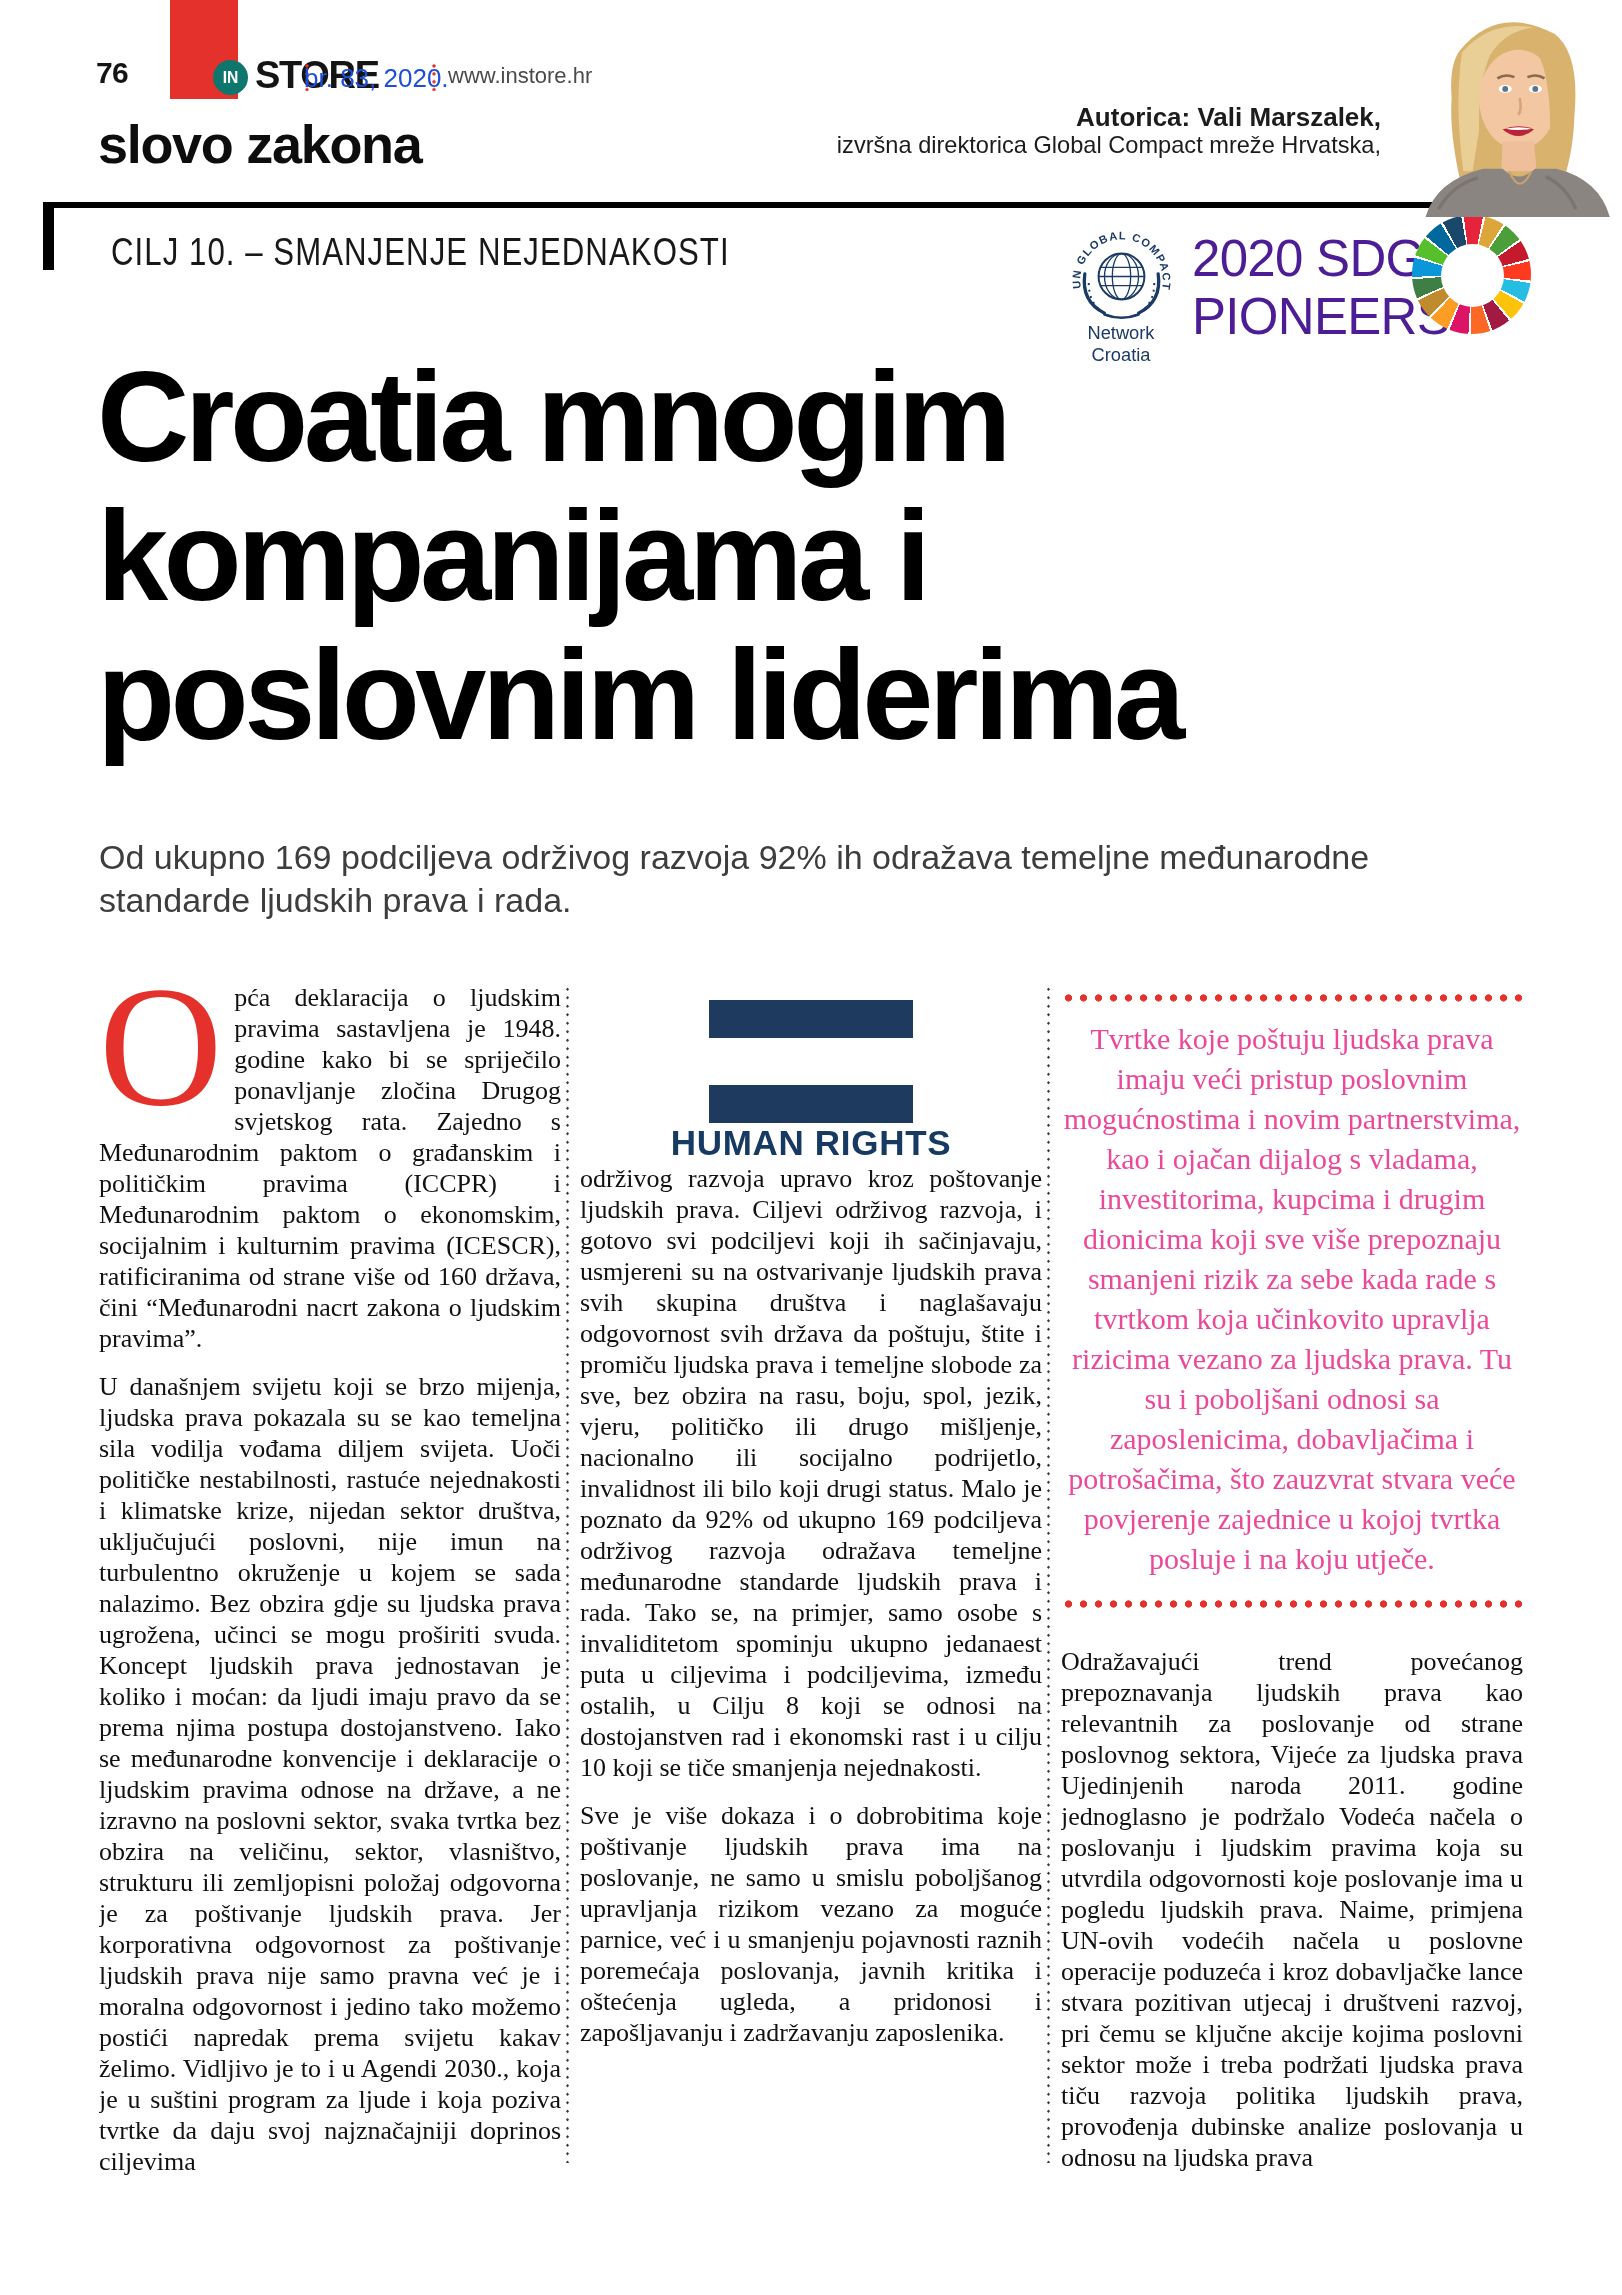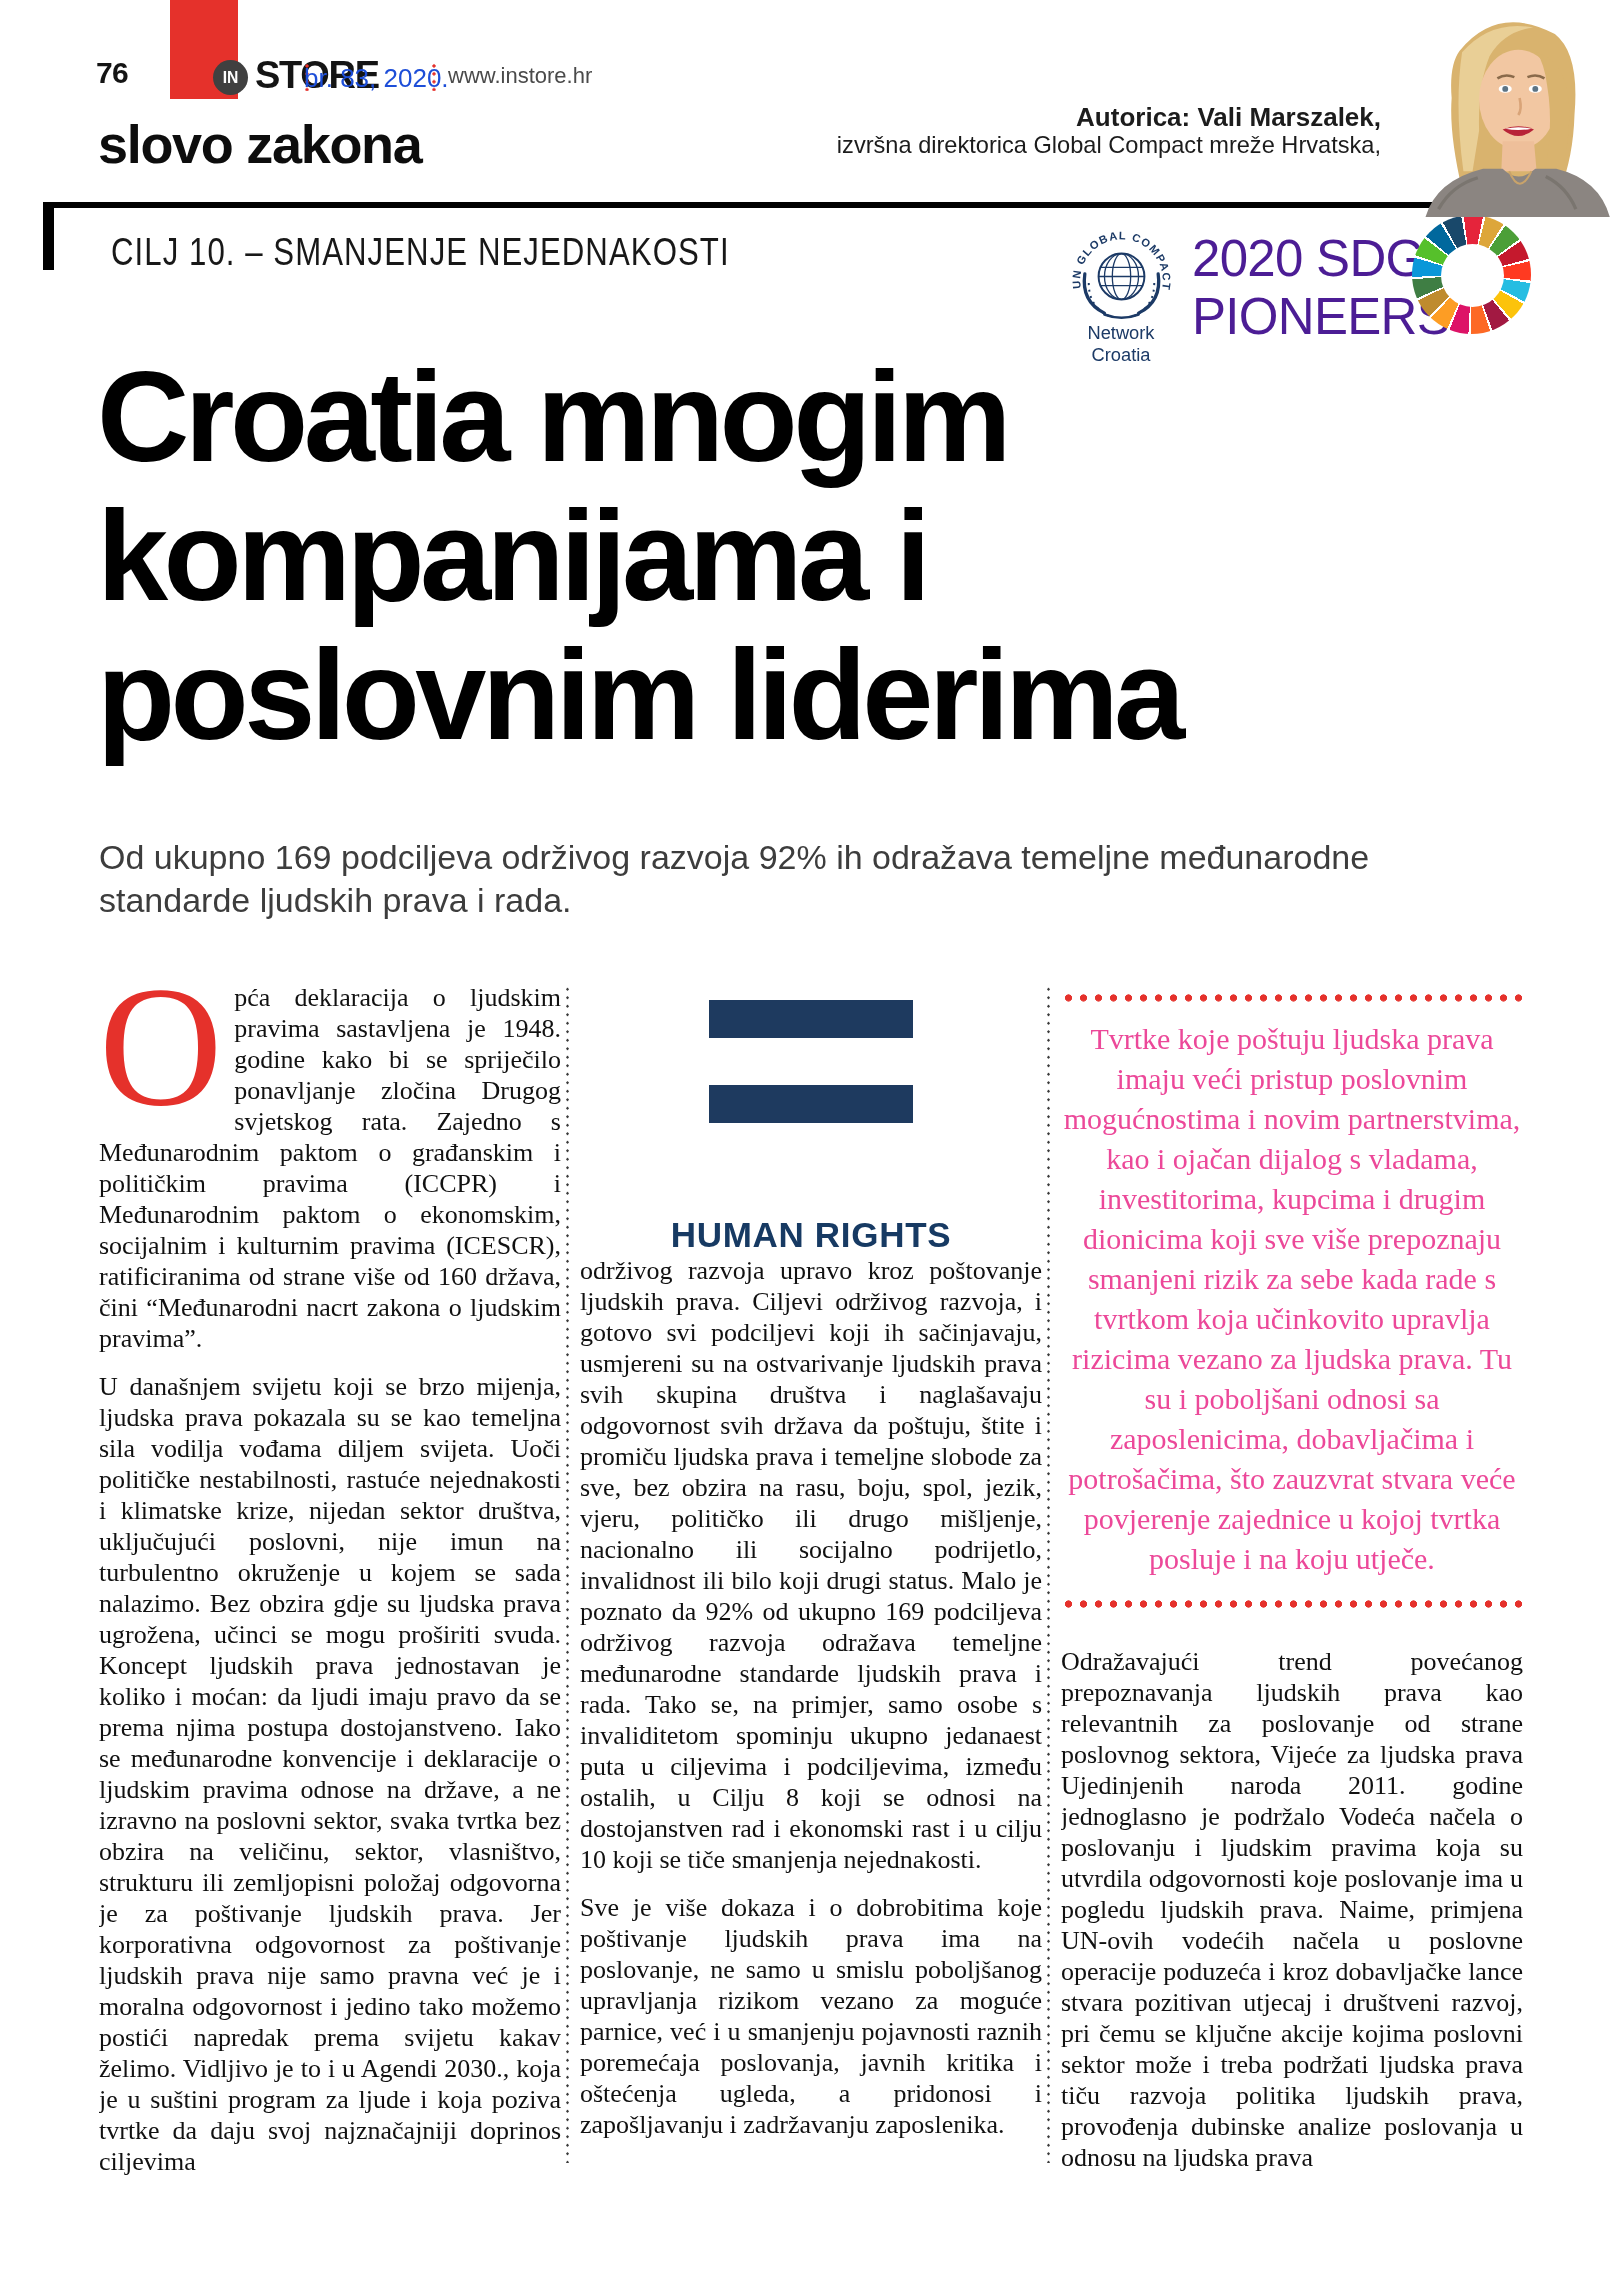--- a/index.html
+++ b/index.html
@@ -3,21 +3,21 @@
 <meta charset="utf-8">
 <style>
   html,body{margin:0;padding:0;background:#888;}
   .page{position:relative;width:1623px;height:2295px;background:#ffffff;overflow:hidden;
         font-family:"Liberation Sans",sans-serif;color:#141414;}
   .abs{position:absolute;}
 
   
   .page-num{left:96px;top:56px;font-size:30px;font-weight:bold;letter-spacing:-0.7px;}
   .red-block{left:170px;top:0;width:68px;height:99px;background:#e5312b;}
-  .in-circle{left:213px;top:60px;width:35px;height:35px;border-radius:50%;background:#404040;
+  .in-circle{left:213px;top:60px;width:35px;height:35px;border-radius:50%;background:#0f766e;
              display:flex;align-items:center;justify-content:center;}
   .in-circle span{color:#fff;font-size:15.7px;font-weight:bold;letter-spacing:0;}
   .store-word{left:255px;top:54px;font-size:38px;font-weight:bold;letter-spacing:-1.3px;}
   .hdots{width:3.9px;background-image:radial-gradient(circle,#e5312b 1.4px,rgba(0,0,0,0) 1.8px);
          background-size:3.9px 7.9px;background-repeat:repeat-y;}
   .issue{left:304px;top:63px;font-size:26px;color:#1d4ed8;}
   .website{left:448px;top:63px;font-size:22px;color:#4a4a4a;}
   .section-title{left:98px;top:113px;font-size:54px;font-weight:bold;letter-spacing:-1.3px;color:#0d0d0d;}
   .author{right:242px;top:102px;text-align:right;color:#1c1c1c;}
   .author .a1{font-size:26px;font-weight:bold;line-height:30px;}
@@ -50,21 +50,21 @@
            background-size:3.3px 8.5px;background-repeat:repeat-y;}
   .body-text p{font-family:"Liberation Serif",serif;font-size:26px;line-height:31px;
                text-align:justify;color:#111;margin:0 0 17px 0;}
   .dropcap{float:left;font-family:"Liberation Serif",serif;color:#e5312b;
            font-size:171px;line-height:124px;margin:2.6px 11.8px 0 0;}
 
   
   .eq-bar{width:204px;height:38px;background:#1e3a5f;margin:0 auto;}
   .eq-bar.b1{margin-top:18.3px;}
   .eq-bar.b2{margin-top:47px;}
-  .hr-label{margin-top:92px;text-align:center;font-size:35px;font-weight:bold;
+  .hr-label{text-align:center;font-size:35px;font-weight:bold;
             color:#173a63;letter-spacing:0.7px;}
   .col2-start{margin-top:43px;}
 
   
   .dotstrip{height:9.8px;background-image:radial-gradient(circle,#e5312b 3.3px,rgba(0,0,0,0) 3.8px);
             background-size:15px 9.8px;background-repeat:repeat-x;background-position:left center;}
   .strip-top{margin-top:10.5px;}
   .pullquote{margin:17px 2.6px 19.6px 2.6px;text-align:center;color:#ec4899;
              font-size:30px;line-height:40px;font-family:Liberation Serif, serif;}
   .col3-body{margin-top:37px;}

